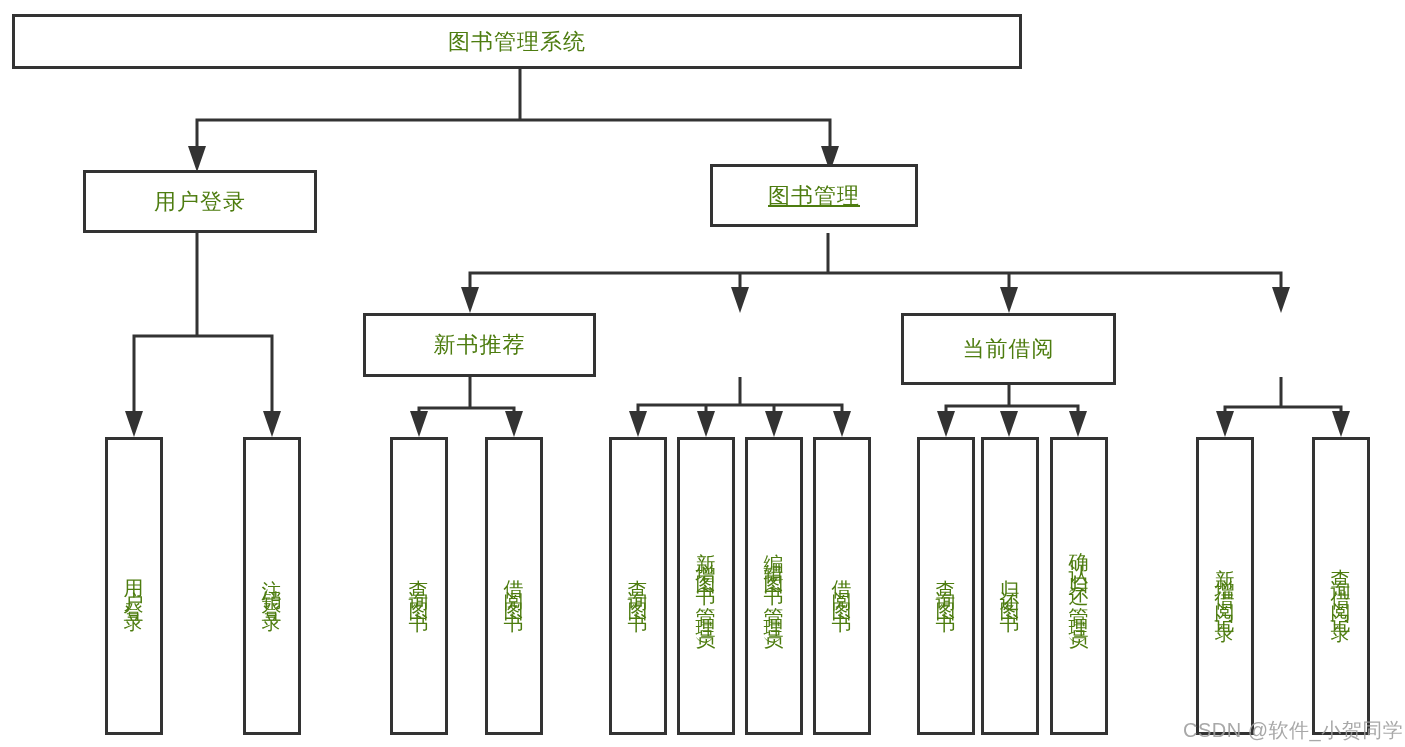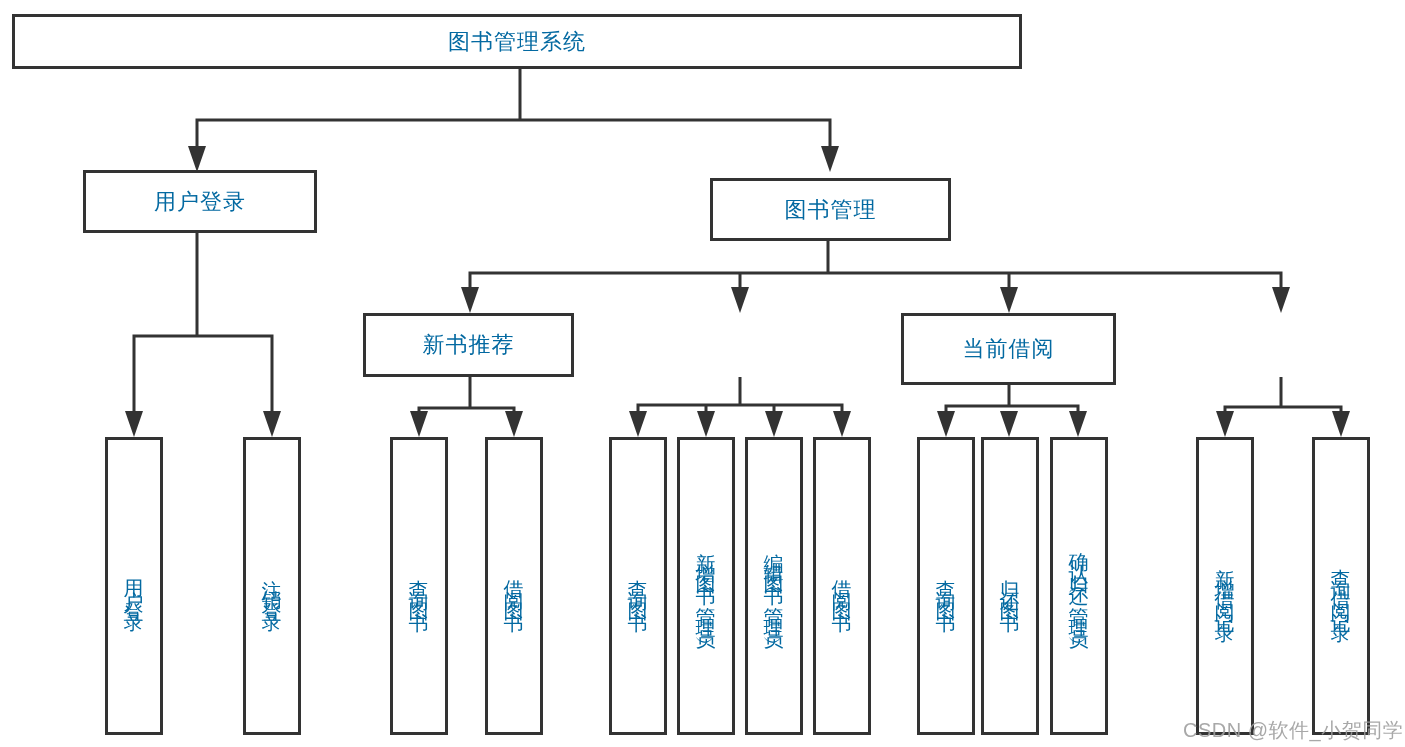--- a/index.html
+++ b/index.html
@@ -18,21 +18,21 @@
     width: 1405px; height: 747px;
   }
   .box {
     position: absolute;
     box-sizing: border-box;
     border: 3px solid #333333;
     background: #ffffff;
     display: flex;
     align-items: center;
     justify-content: center;
-    color: #0369a1;
+    color: #4d7c0f;
   }
   .hbox {
     font-size: 22px;
     letter-spacing: 1px;
     white-space: nowrap;
   }
   .vbox {
     writing-mode: vertical-rl;
     text-orientation: mixed;
     font-size: 20px;
@@ -90,23 +90,23 @@
       <polygon points="1000,411 1018,411 1009,437"></polygon>
       <polygon points="1069,411 1087,411 1078,437"></polygon>
       <polygon points="1216,411 1234,411 1225,437"></polygon>
       <polygon points="1332,411 1350,411 1341,437"></polygon>
     </g>
   </svg>
 
   <div class="box hbox" style="left:12px; top:14px; width:1010px; height:55px;">图书管理系统</div>
 
   <div class="box hbox" style="left:83px; top:170px; width:234px; height:63px;">用户登录</div>
-  <div class="box hbox" style="left:710px; top:178px; width:241px; height:63px;">图书管理</div>
+  <div class="box hbox" style="left:710px; top:164px; width:208px; height:63px;text-decoration:underline;">图书管理</div>
 
-  <div class="box hbox" style="left:363px; top:313px; width:211px; height:64px;">新书推荐</div>
+  <div class="box hbox" style="left:363px; top:313px; width:233px; height:64px;">新书推荐</div>
   <div class="box hbox" style="left:901px; top:313px; width:215px; height:72px;">当前借阅</div>
 
   <div class="box vbox" style="left:105px; top:437px; width:58px; height:298px;">用户登录</div>
   <div class="box vbox" style="left:243px; top:437px; width:58px; height:298px;">注销登录</div>
 
   <div class="box vbox" style="left:390px; top:437px; width:58px; height:298px;">查询图书</div>
   <div class="box vbox" style="left:485px; top:437px; width:58px; height:298px;">借阅图书</div>
 
   <div class="box vbox" style="left:609px; top:437px; width:58px; height:298px;">查询图书</div>
   <div class="box vbox" style="left:677px; top:437px; width:58px; height:298px;">新增图书（管理员）</div>

